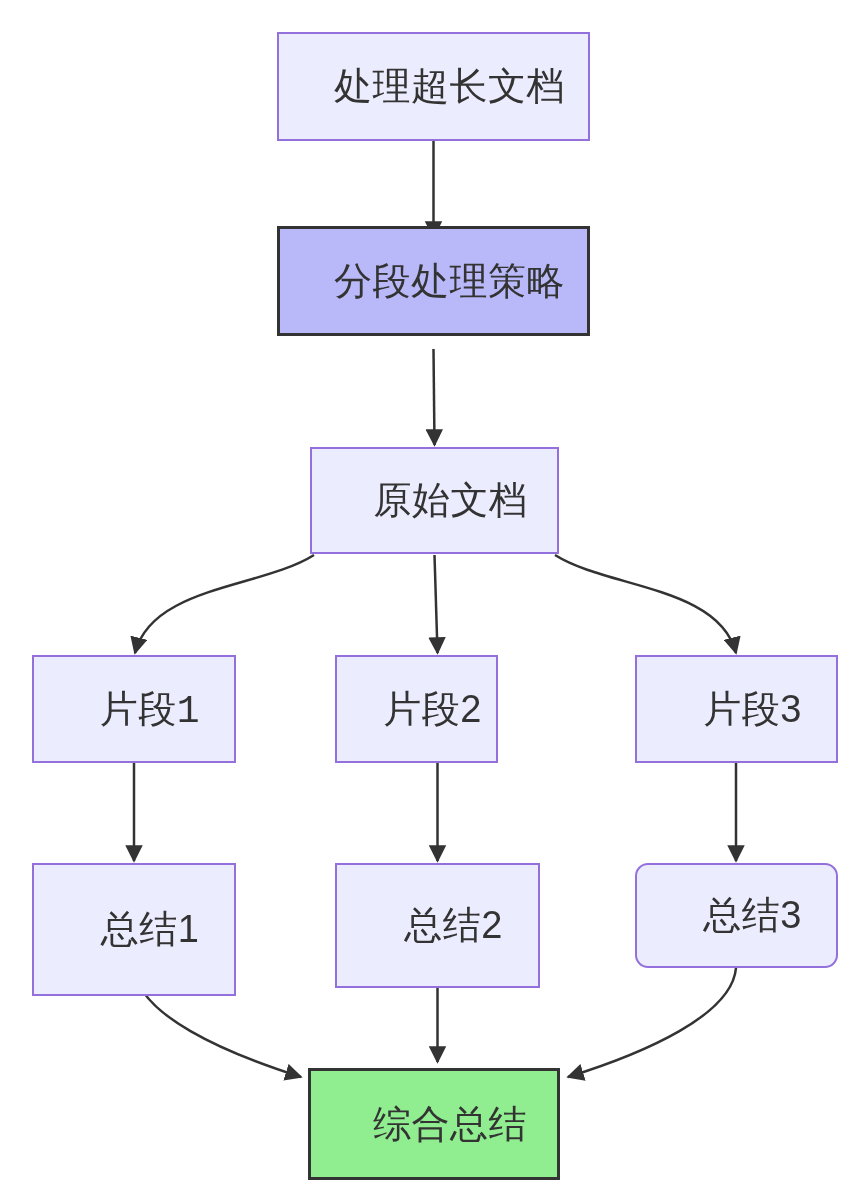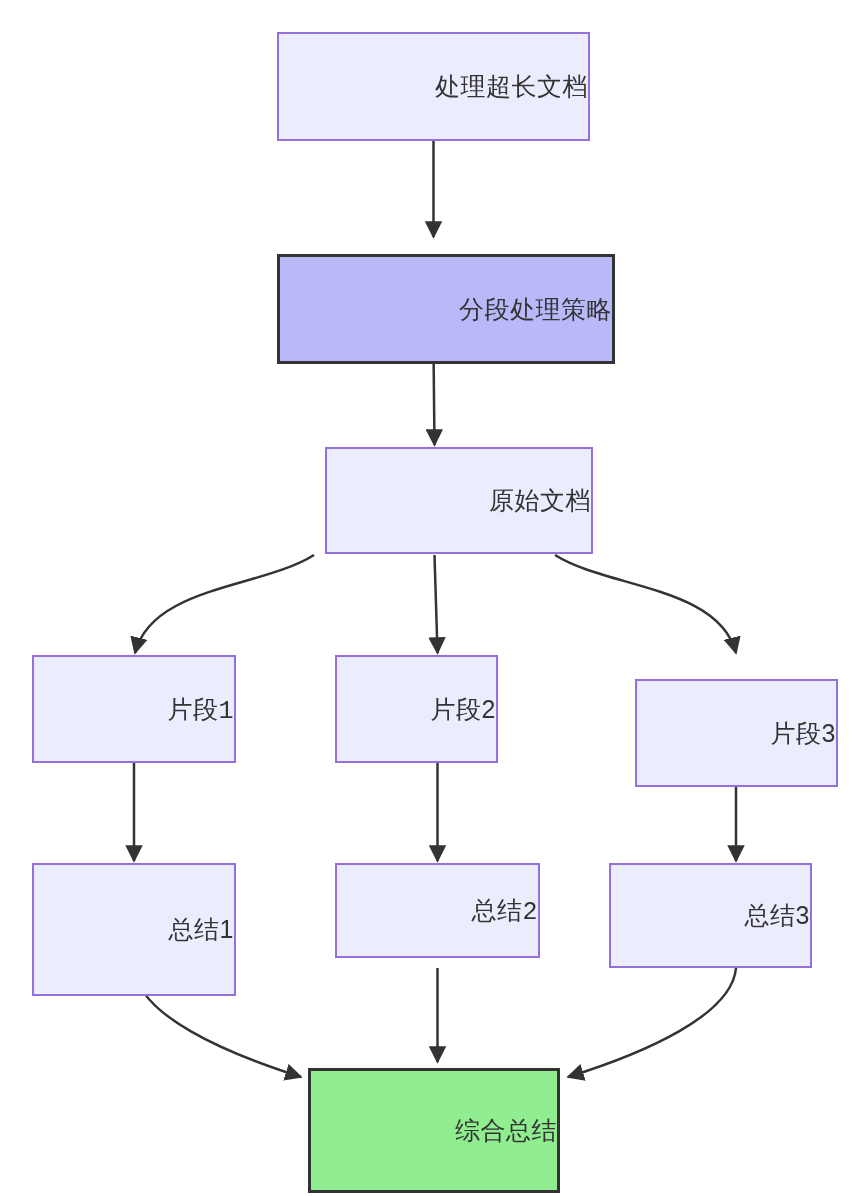--- a/index.html
+++ b/index.html
@@ -36,22 +36,22 @@
     stroke-width: 2.5px;
   }
   svg.edge-layer marker path {
     fill: var(--edge-color);
     stroke: none;
   }
   .node {
     position: absolute;
     display: flex;
     align-items: center;
-    justify-content: flex-end;
-    font-size: 25px;
+    justify-content: center;
+    font-size: 38px;
     color: var(--text-color);
     text-align: center;
     letter-spacing: 0.5px;
     padding-left: 32px;
   }
   .node.default {
     background: var(--node-fill);
     border: 2px solid var(--node-border);
   }
   .node.emphasis {
@@ -88,49 +88,49 @@
 
     <path class="edge" d="M134,968 C138,1015 225,1053 301,1077" marker-end="url(#arrow)"></path>
     <path class="edge" d="M437.5,968 L437.5,1062" marker-end="url(#arrow)"></path>
     <path class="edge" d="M736,968 C732,1015 645,1053 568,1077" marker-end="url(#arrow)"></path>
   </svg>
 
   <div class="node default" style="left:277px; top:32px; width:313px; height:109px;">
     <span class="node-label">处理超长文档</span>
   </div>
 
-  <div class="node emphasis" style="left:277px; top:254px; width:338px; height:110px;">
+  <div class="node emphasis" style="left:277px; top:226px; width:313px; height:110px;">
     <span class="node-label">分段处理策略</span>
   </div>
 
-  <div class="node default" style="left:325px; top:447px; width:268px; height:107px;">
+  <div class="node default" style="left:310px; top:447px; width:249px; height:107px;">
     <span class="node-label">原始文档</span>
   </div>
 
   <div class="node default" style="left:32px; top:655px; width:204px; height:108px;font-family:Liberation Mono, monospace;">
     <span class="node-label">片段1</span>
   </div>
 
   <div class="node default" style="left:335px; top:655px; width:163px; height:108px;">
     <span class="node-label">片段2</span>
   </div>
 
-  <div class="node default" style="left:635px; top:655px; width:203px; height:108px;margin-top:24px;">
+  <div class="node default" style="left:635px; top:655px; width:203px; height:108px;">
     <span class="node-label">片段3</span>
   </div>
 
   <div class="node default" style="left:32px; top:863px; width:204px; height:133px;">
     <span class="node-label">总结1</span>
   </div>
 
-  <div class="node default" style="left:335px; top:863px; width:205px; height:95px;font-family:Liberation Mono, monospace;">
+  <div class="node default" style="left:335px; top:863px; width:205px; height:125px;">
     <span class="node-label">总结2</span>
   </div>
 
-  <div class="node default" style="left:609px; top:863px; width:203px; height:105px;">
+  <div class="node default" style="left:635px; top:863px; width:203px; height:105px;border-radius:13px;">
     <span class="node-label">总结3</span>
   </div>
 
-  <div class="node success" style="left:308px; top:1068px; width:252px; height:125px;">
+  <div class="node success" style="left:308px; top:1068px; width:252px; height:112px;">
     <span class="node-label">综合总结</span>
   </div>
 
 </div>
 
 </body></html>

